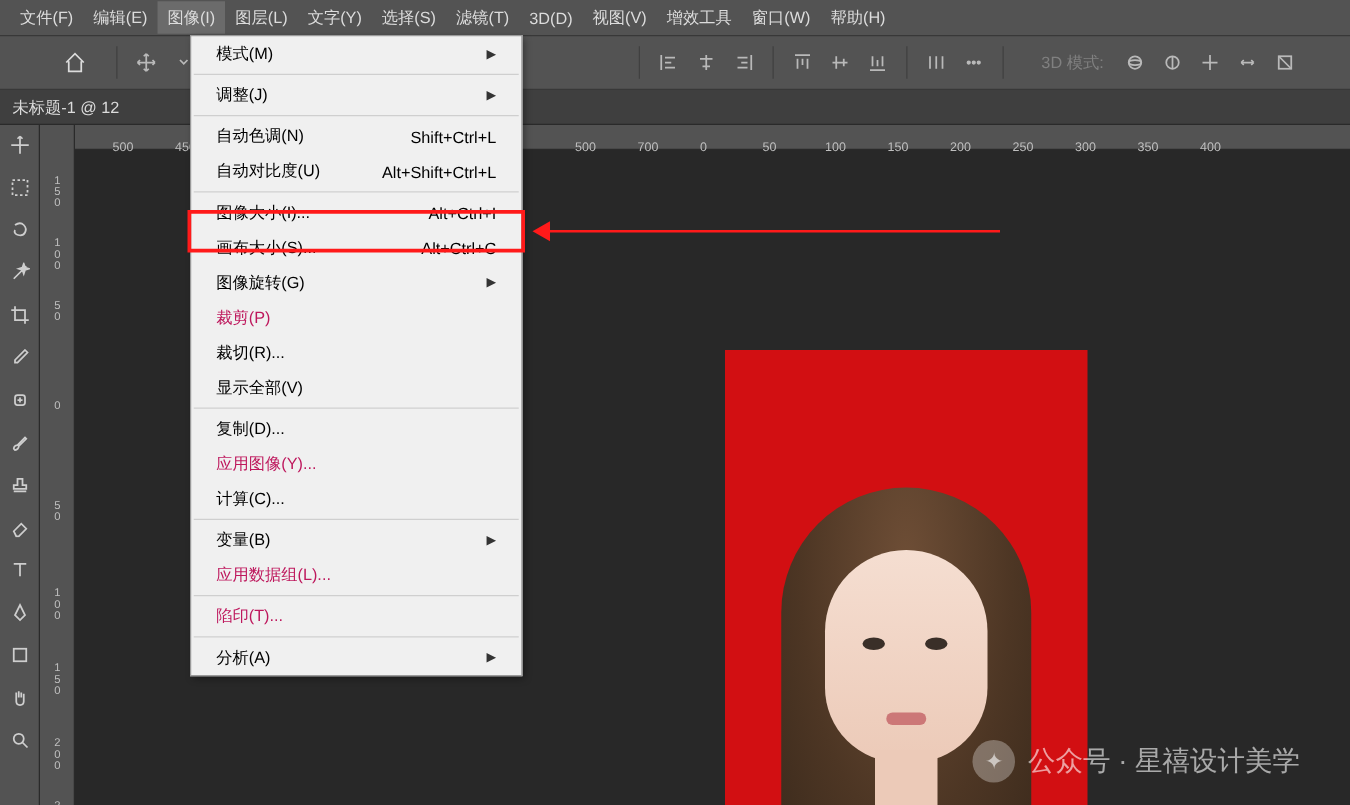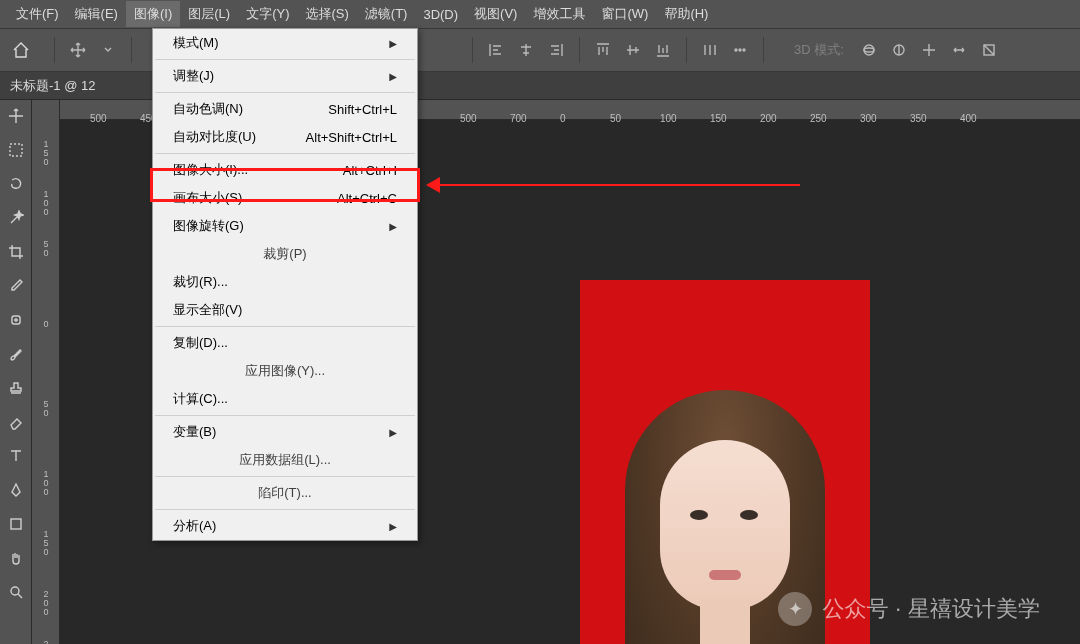--- a/index.html
+++ b/index.html
@@ -2,21 +2,21 @@
 <html><head>
 <meta charset="utf-8">
 <style>
   * { box-sizing: border-box; margin: 0; padding: 0; font-family: "Microsoft YaHei", Arial, sans-serif; }
   html, body { width: 1080px; height: 644px; overflow: hidden; background: #535353; color: #e0e0e0; }
   
   .menubar { height: 28px; background: #535353; display: flex; align-items: center; padding-left: 8px; font-size: 13px; }
   .menubar-item { padding: 4px 8px; color: #dcdcdc; cursor: default; }
   .menubar-item.active { background: #6b6b6b; }
   
-  .optionsbar { height: 44px; background: #535353; border-top: 1px solid #383838; border-bottom: 1px solid #383838; display: flex; align-items: center; padding-left: 6px; gap: 4px; }
+  .optionsbar { height: 44px; background: #535353; border-top: 1px solid #383838; border-bottom: 1px solid #383838; display: flex; align-items: center; padding-left: 6px; gap: 4px; justify-content: center; }
   .home-icon { width: 30px; height: 30px; display:flex; align-items:center; justify-content:center; margin-right:8px; }
   .opt-sep { width: 1px; height: 26px; background: #404040; margin: 0 6px; }
   .opt-icon { width: 26px; height: 26px; display:flex; align-items:center; justify-content:center; opacity:0.75; }
   .threeD-label { margin-left: 20px; color: #808080; font-size: 13px; }
   
   .doctab-bar { height: 28px; background: #3f3f3f; border-bottom: 1px solid #2a2a2a; display:flex; align-items:center;text-align:center; }
   .doctab { font-size: 13px; color: #dcdcdc; padding: 4px 10px; }
   
   .workspace { position: relative; display: flex; height: calc(644px - 28px - 44px - 28px); }
   .toolbox { width: 32px; background: #535353; border-right:1px solid #2a2a2a; display:flex; flex-direction:column; align-items:center; padding-top:4px; row-gap:10px; }
@@ -32,21 +32,21 @@
   .portrait { width:240px; height:340px; position:relative; }
   .portrait .hair { position:absolute; top:30px; left:20px; right:20px; bottom:0; background:radial-gradient(ellipse at 50% 20%, #6e4e36 0%, #4d3624 60%, #3b2a1c 100%); border-radius:110px 110px 60px 60px; }
   .portrait .face { position:absolute; top:80px; left:55px; width:130px; height:170px; background:linear-gradient(#f5ded1,#eccab8); border-radius:65px 65px 60px 60px; }
   .portrait .eye { position:absolute; width:18px; height:10px; background:#3a2f28; border-radius:50%; top:150px; }
   .portrait .eye.l { left:85px; } .portrait .eye.r { left:135px; }
   .portrait .mouth { position:absolute; top:210px; left:104px; width:32px; height:10px; background:#c77; border-radius:10px; }
   .portrait .neck { position:absolute; top:240px; left:95px; width:50px; height:50px; background:#eccab8; }
   
   .dropdown { position:absolute; top:28px; left:152px; width:266px; background:#f0f0f0; color:#000; border:1px solid #9a9a9a; box-shadow:2px 2px 6px rgba(0,0,0,0.4); z-index:50; font-size:13px; }
   .dd-item { display:flex; align-items:center; justify-content:space-between; padding:5px 20px 5px 20px; position:relative; }
-  .dd-item.disabled { color:#404040;justify-content:center; }
+  .dd-item.disabled { color:#be185d; }
   .dd-item .arrow { font-size:10px; color:#333; }
   .dd-sep { height:1px; background:#cfcfcf; margin:2px 2px; }
   
   .hl-box { position:absolute; top:168px; left:150px; width:270px; height:34px; border:3px solid #ff1a1a; z-index:60; pointer-events:none; }
   .hl-arrow { position:absolute; top:184px; left:430px; width:370px; height:2px; background:#ff1a1a; z-index:55; pointer-events:none; }
   .hl-arrow::before { content:""; position:absolute; left:-12px; top:-7px; border:8px solid transparent; border-right:14px solid #ff1a1a; }
   
   .watermark { position:absolute; bottom:18px; right:40px; color:rgba(255,255,255,0.6); font-size:22px; display:flex; align-items:center; gap:10px; z-index:40; }
   .wm-icon { width:34px; height:34px; border-radius:50%; background:rgba(255,255,255,0.3); display:flex; align-items:center; justify-content:center; font-size:18px; }
   

